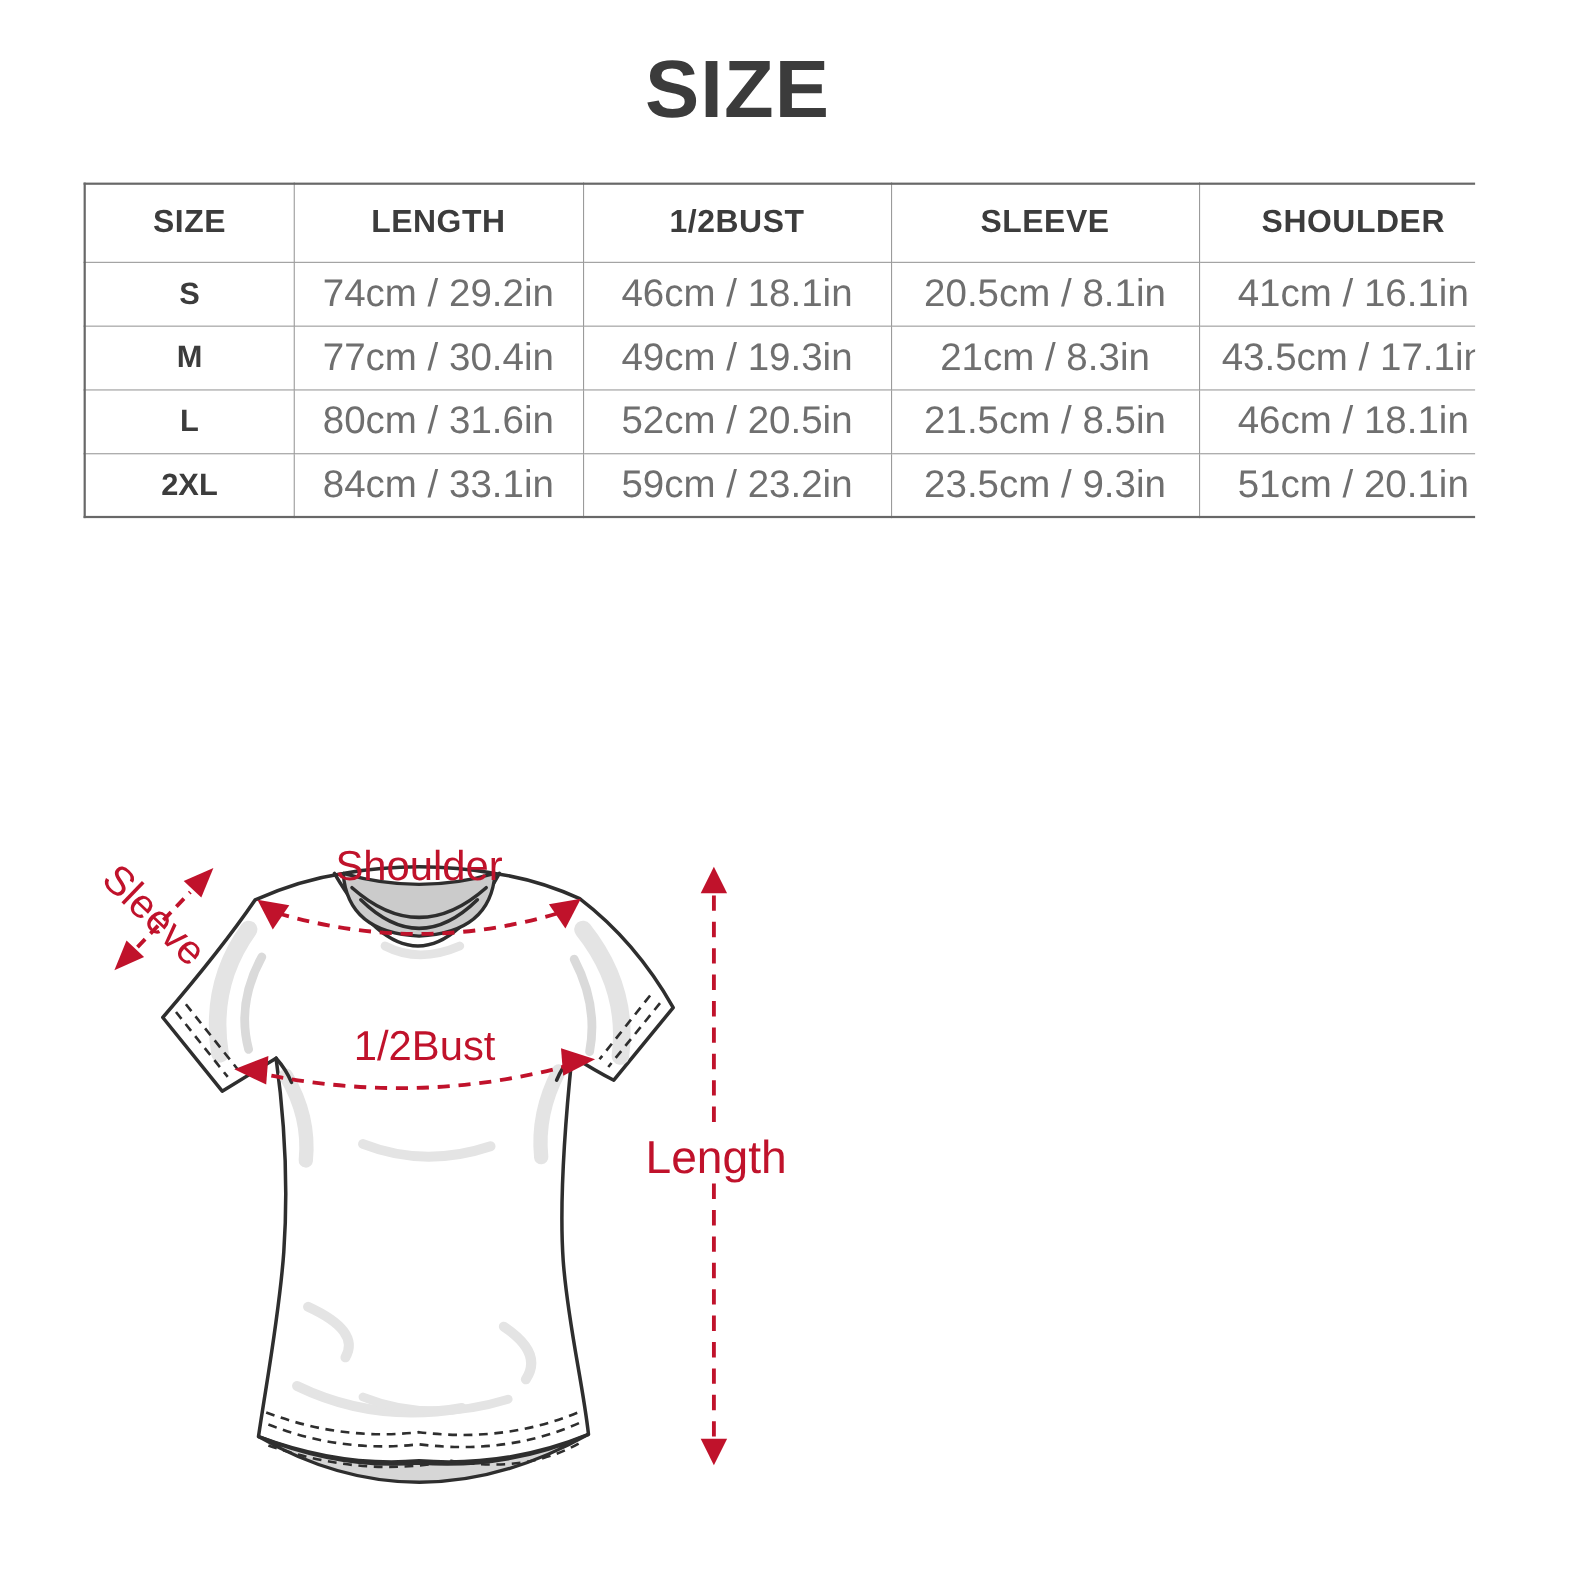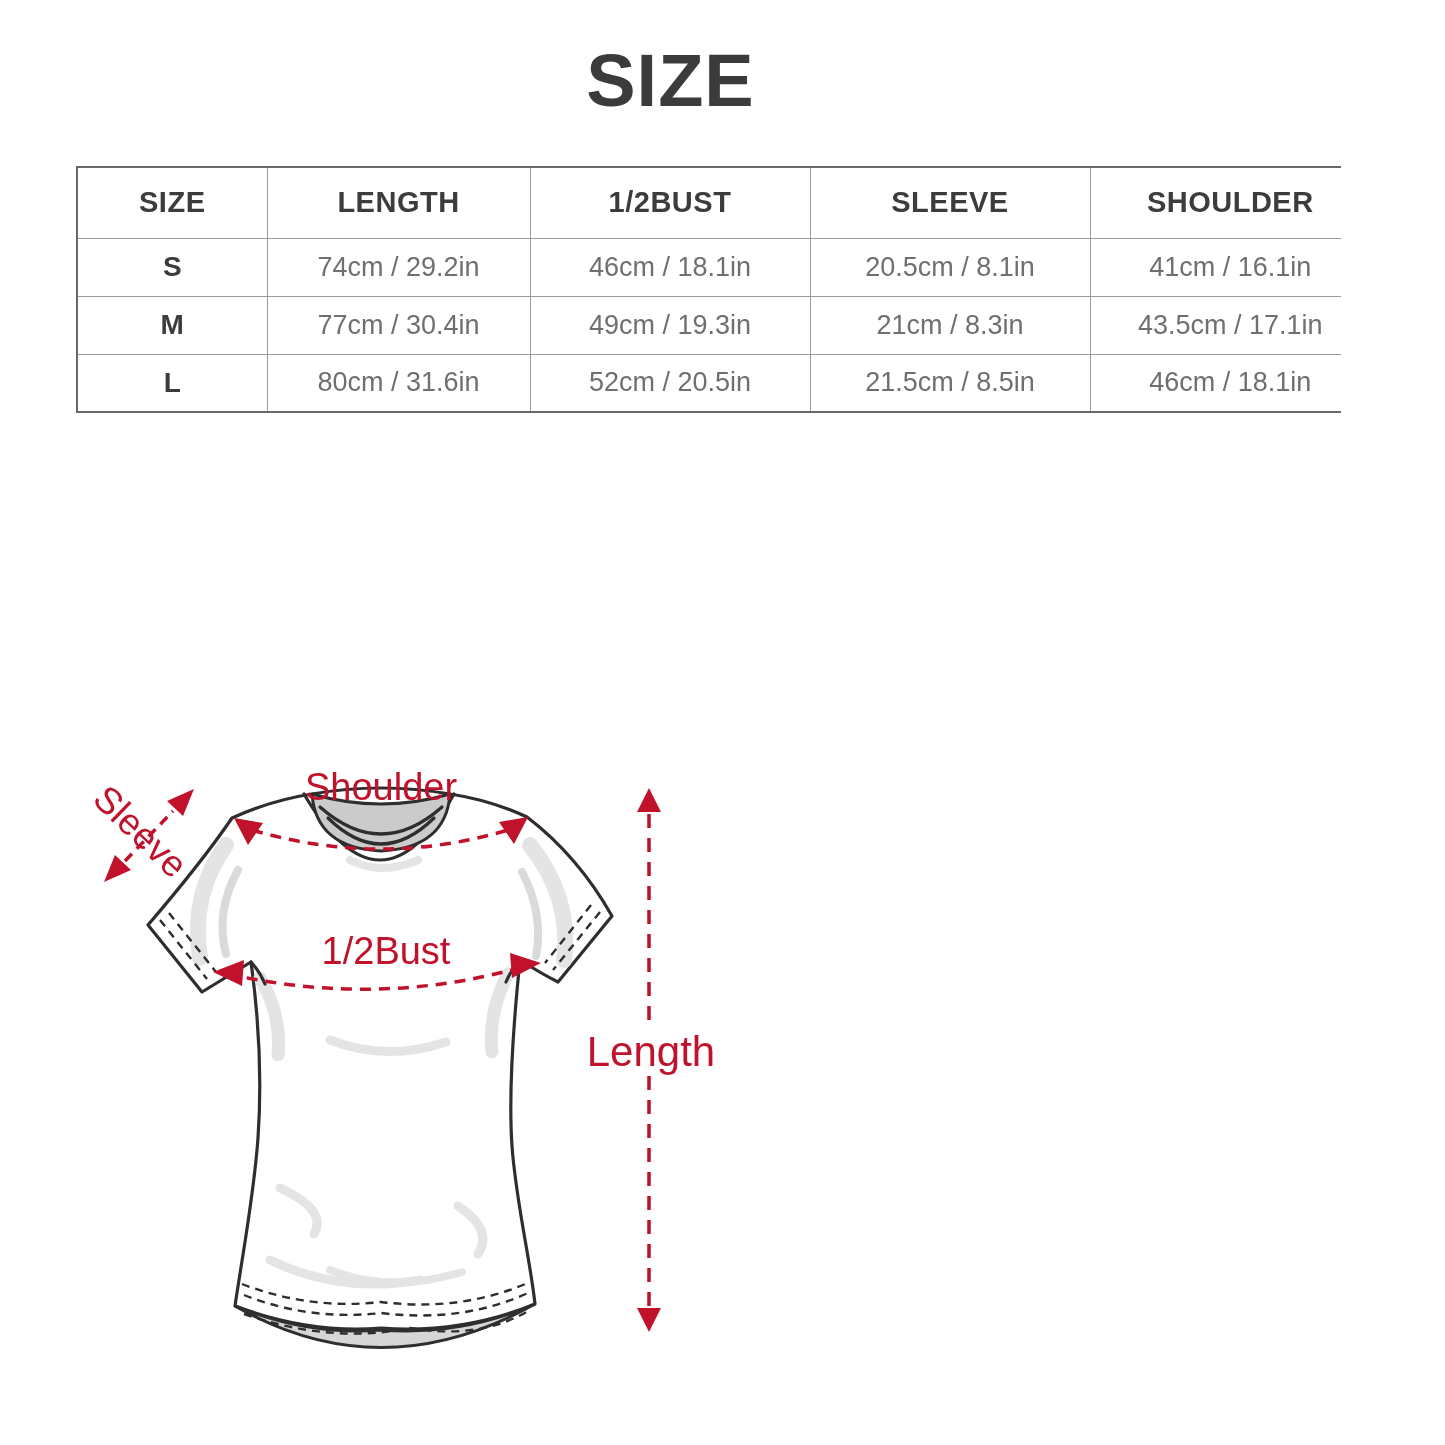--- a/index.html
+++ b/index.html
@@ -18,21 +18,21 @@
     border-collapse:collapse; table-layout:fixed;
     border:2px solid #686868; background:#fff;
   }
   .size-table th, .size-table td {
     border:1px solid #9b9b9b; text-align:center; vertical-align:middle; padding:0;
     white-space:nowrap; overflow:hidden;
   }
   .size-table thead tr { height:71px; }
   .size-table tbody tr { height:58px; }
   .size-table th { font-size:29px; font-weight:bold; color:#3c3c3c; letter-spacing:0.5px; }
-  .size-table td { font-size:27px; color:#6f6f6f; font-weight:normal; }
+  .size-table td { font-size:35px; color:#6f6f6f; font-weight:normal; }
   .size-table td.size-col { font-size:28px; font-weight:bold; color:#3c3c3c; }
   .diagram { position:absolute; left:30px; top:710px; }
   .outline { fill:none; stroke:#2e2e2e; stroke-width:3.2; stroke-linejoin:round; stroke-linecap:round; }
   .shade { fill:none; stroke:#e4e4e4; stroke-linecap:round; }
   .stitch { fill:none; stroke:#2e2e2e; stroke-width:2.4; stroke-dasharray:8 6; stroke-linecap:butt; }
   .red-dash { fill:none; stroke:var(--accent); stroke-width:3.5; stroke-linecap:butt; }
   .red-fill { fill:var(--accent); stroke:none; }
   .red-label { fill:var(--accent); font-family:"Liberation Sans", sans-serif; }
   .note {
     position:absolute; left:812px; top:972px; width:575px;
@@ -78,20 +78,27 @@
         <td>49cm / 19.3in</td>
         <td>21cm / 8.3in</td>
         <td>43.5cm / 17.1in</td>
       </tr>
       <tr>
         <td class="size-col">L</td>
         <td>80cm / 31.6in</td>
         <td>52cm / 20.5in</td>
         <td>21.5cm / 8.5in</td>
         <td>46cm / 18.1in</td>
+      </tr>
+      <tr>
+        <td class="size-col">2XL</td>
+        <td>84cm / 33.1in</td>
+        <td>59cm / 23.2in</td>
+        <td>23.5cm / 9.3in</td>
+        <td>51cm / 20.1in</td>
       </tr>
     </tbody>
   </table>
 
   <svg class="diagram" width="700" height="740" viewBox="0 0 700 740">
 
     <path class="outline" fill="#ffffff" d="M 202 108
          Q 172 152 118 215
          L 172 282
          Q 198 266 221 252

